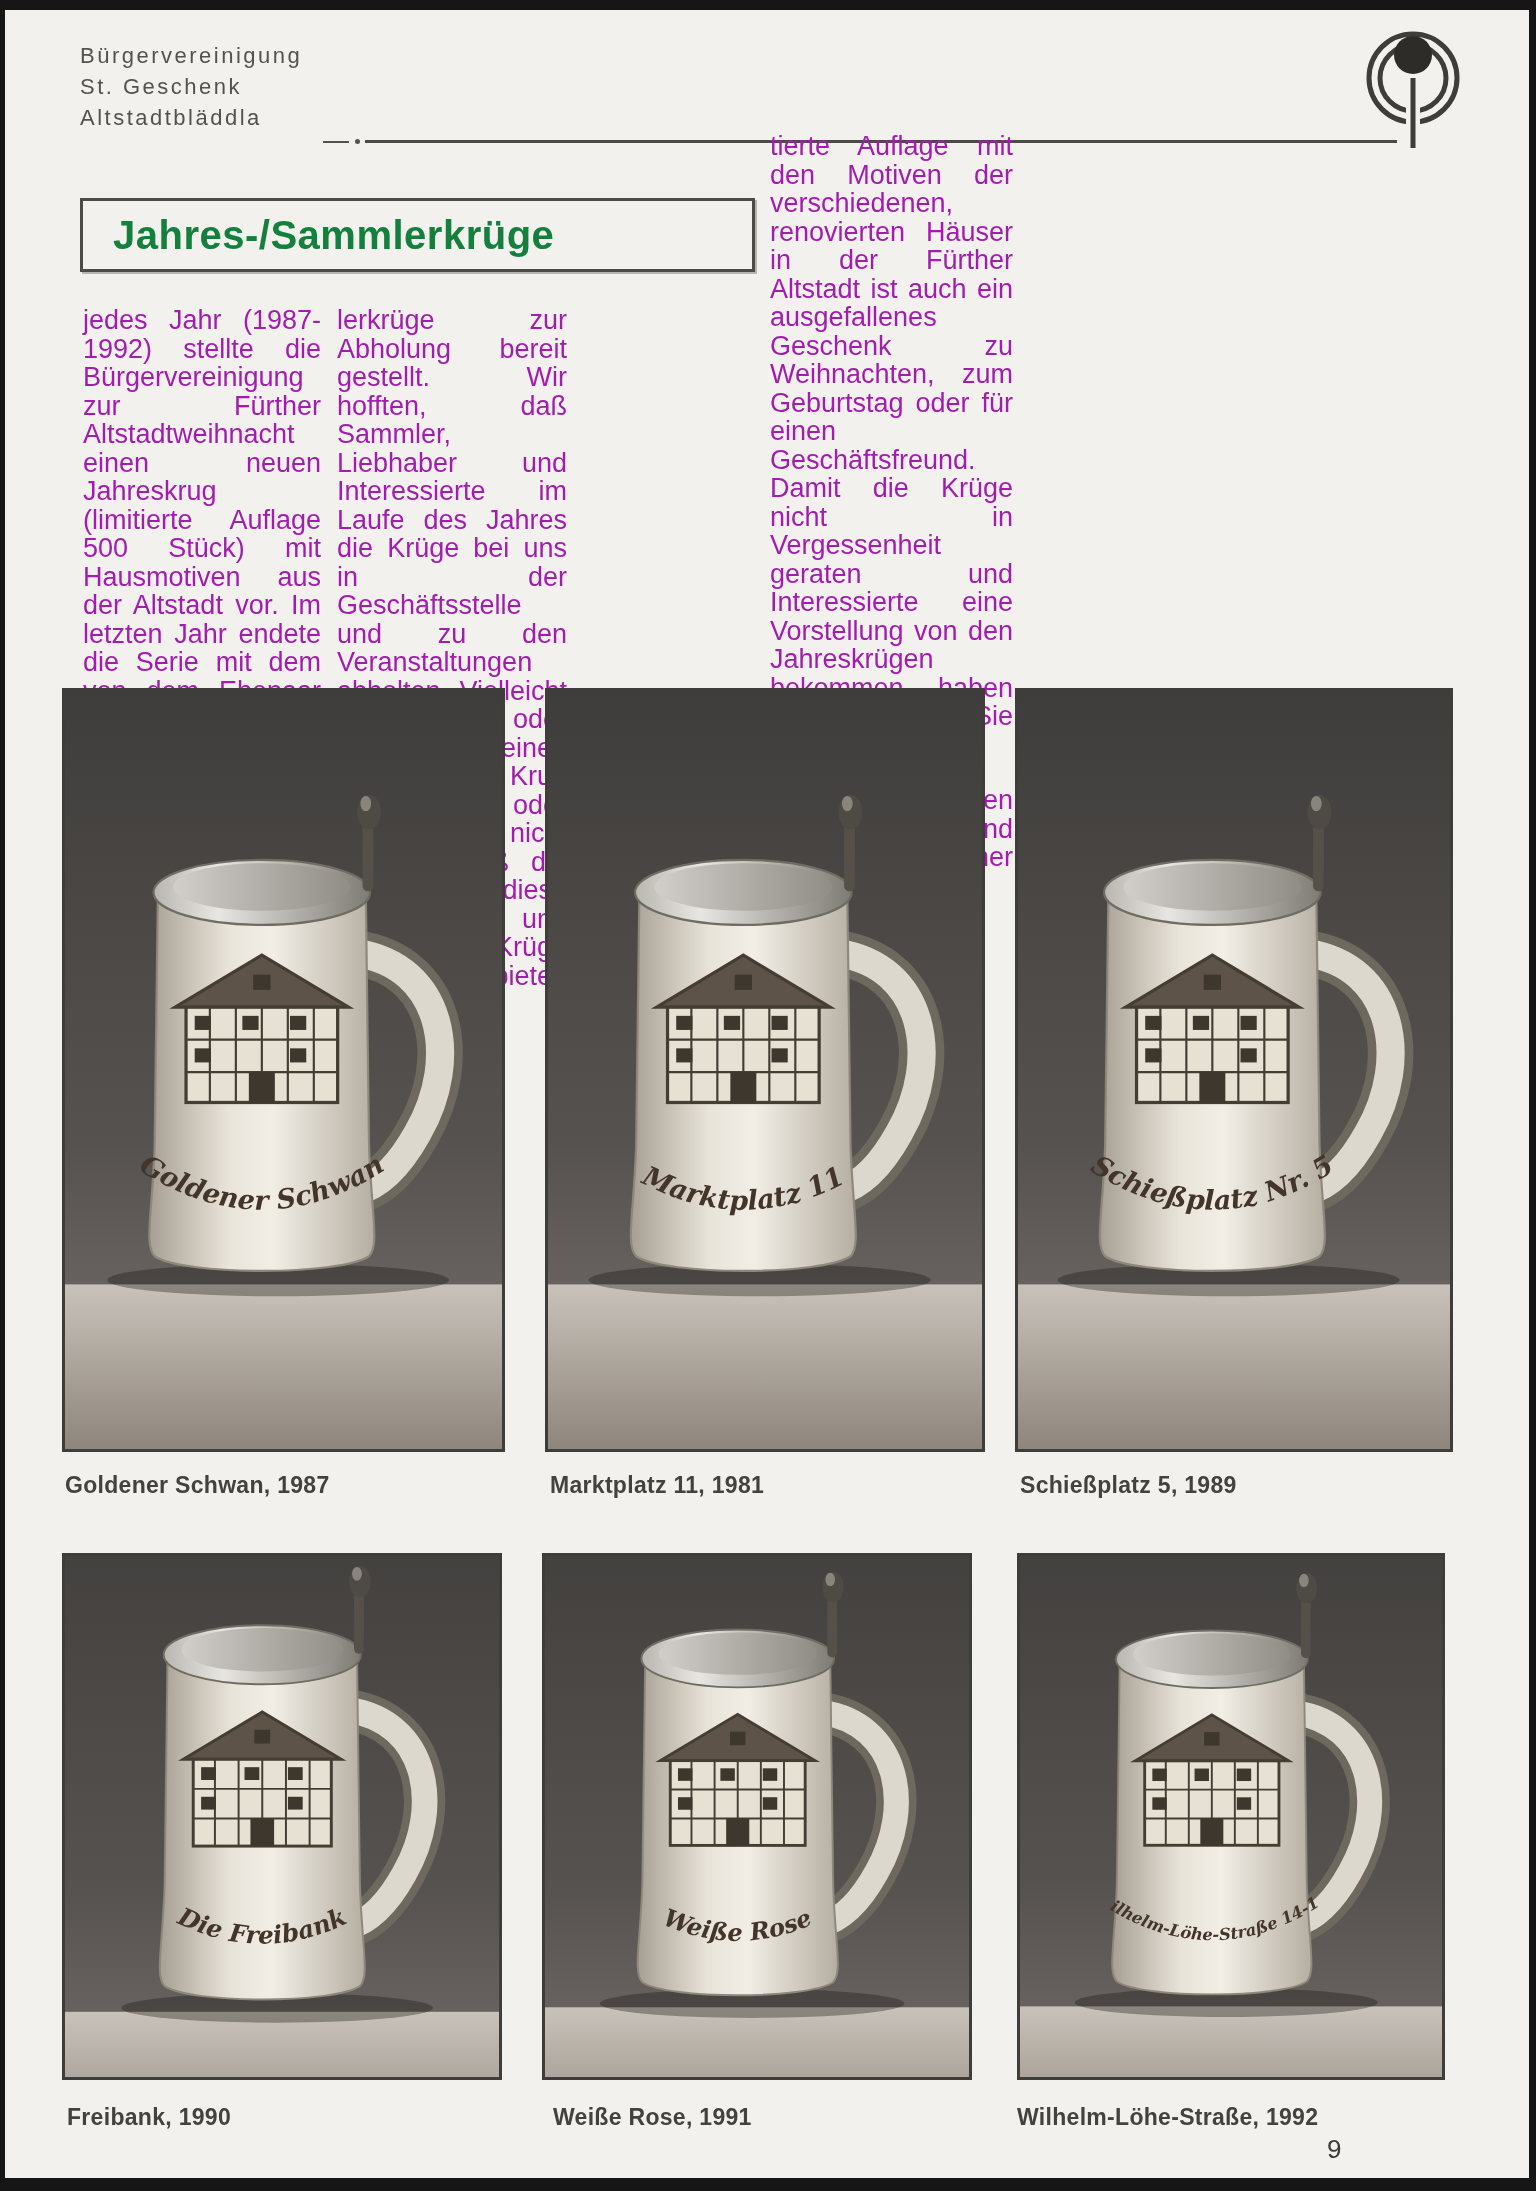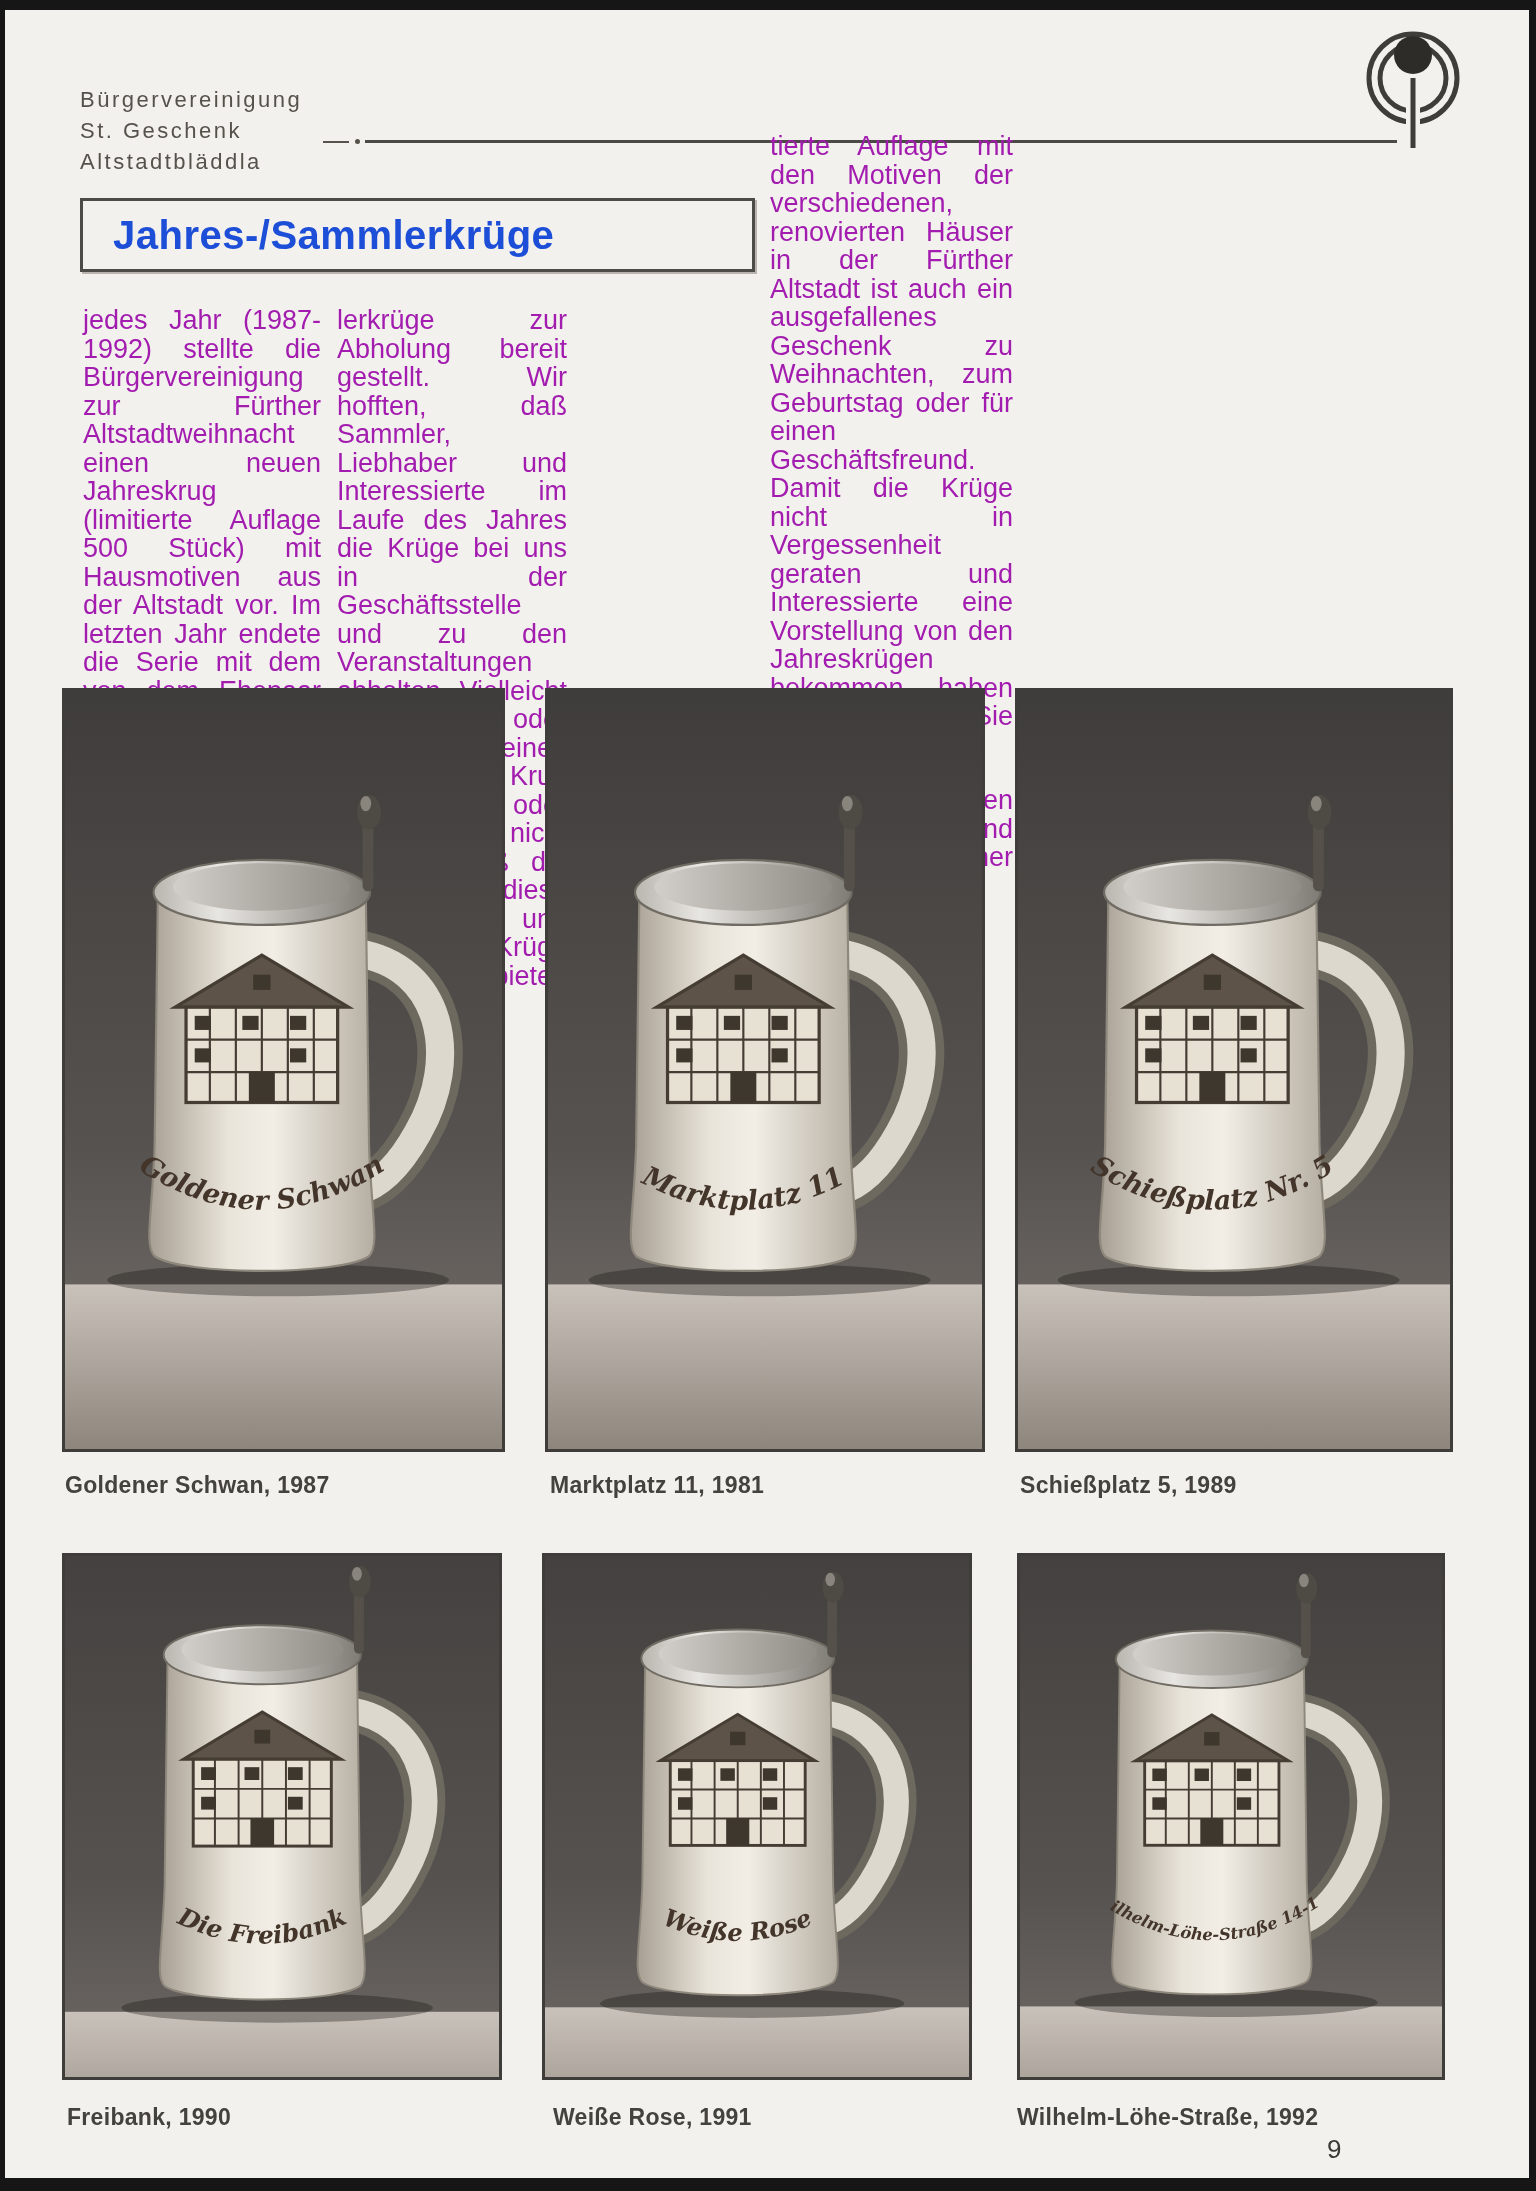--- a/index.html
+++ b/index.html
@@ -9,30 +9,30 @@
     box-sizing:border-box;
     background:#f3f1ed;
     border-style:solid;border-color:#161616;
     border-width:10px 7px 13px 5px;
     font-family:"Liberation Sans",sans-serif;
     color:#4a4742;
     overflow:hidden;
   }
   
   .masthead{position:absolute;left:75px;top:30px;font-size:22px;line-height:31px;
-    letter-spacing:2.5px;color:#55524c;margin-top:44px;}
+    letter-spacing:2.5px;color:#55524c;}
   .rule-dash{position:absolute;left:318px;top:131px;width:26px;height:2px;background:#55524c;}
   .rule-dot{position:absolute;left:350px;top:129px;width:5px;height:5px;border-radius:50%;background:#55524c;}
   .rule-line{position:absolute;left:360px;top:130px;width:1032px;height:3px;background:#4c4a45;}
   .logo{position:absolute;left:1356px;top:14px;width:104px;height:128px;}
   
   .titlebox{position:absolute;left:75px;top:188px;width:675px;height:74px;
     box-sizing:border-box;border:3px solid #4d4b46;box-shadow:2px 2px 0 #b9b5ae;
     display:flex;align-items:center;}
-  .titlebox h1{margin:0 0 0 30px;font-size:40px;letter-spacing:0.5px;color:#1d4ed8;
+  .titlebox h1{margin:0 0 0 30px;font-size:40px;letter-spacing:0.5px;color:#15803d;
     font-weight:bold;}
   
   .col{position:absolute;font-size:27px;line-height:28.5px;color:#a21caf;}
   .col p{margin:0 0 27px 0;text-align:justify;hyphens:auto;}
   .col p.byline{margin:0;text-align:left;}
   .col p.byline-first{margin:27px 0 0 0;text-align:left;}
   .col1{left:78px;top:296px;width:238px;}
   .col2{left:332px;top:296px;width:230px;}
   .col3{left:765px;top:122px;width:243px;}
   .col4{left:1090px;top:122px;width:252px;}

